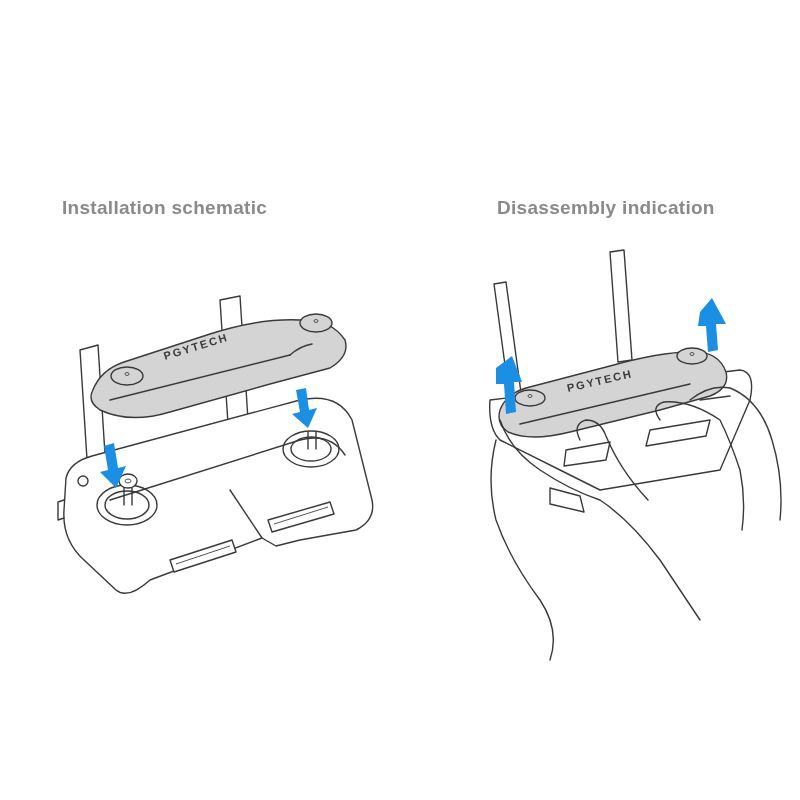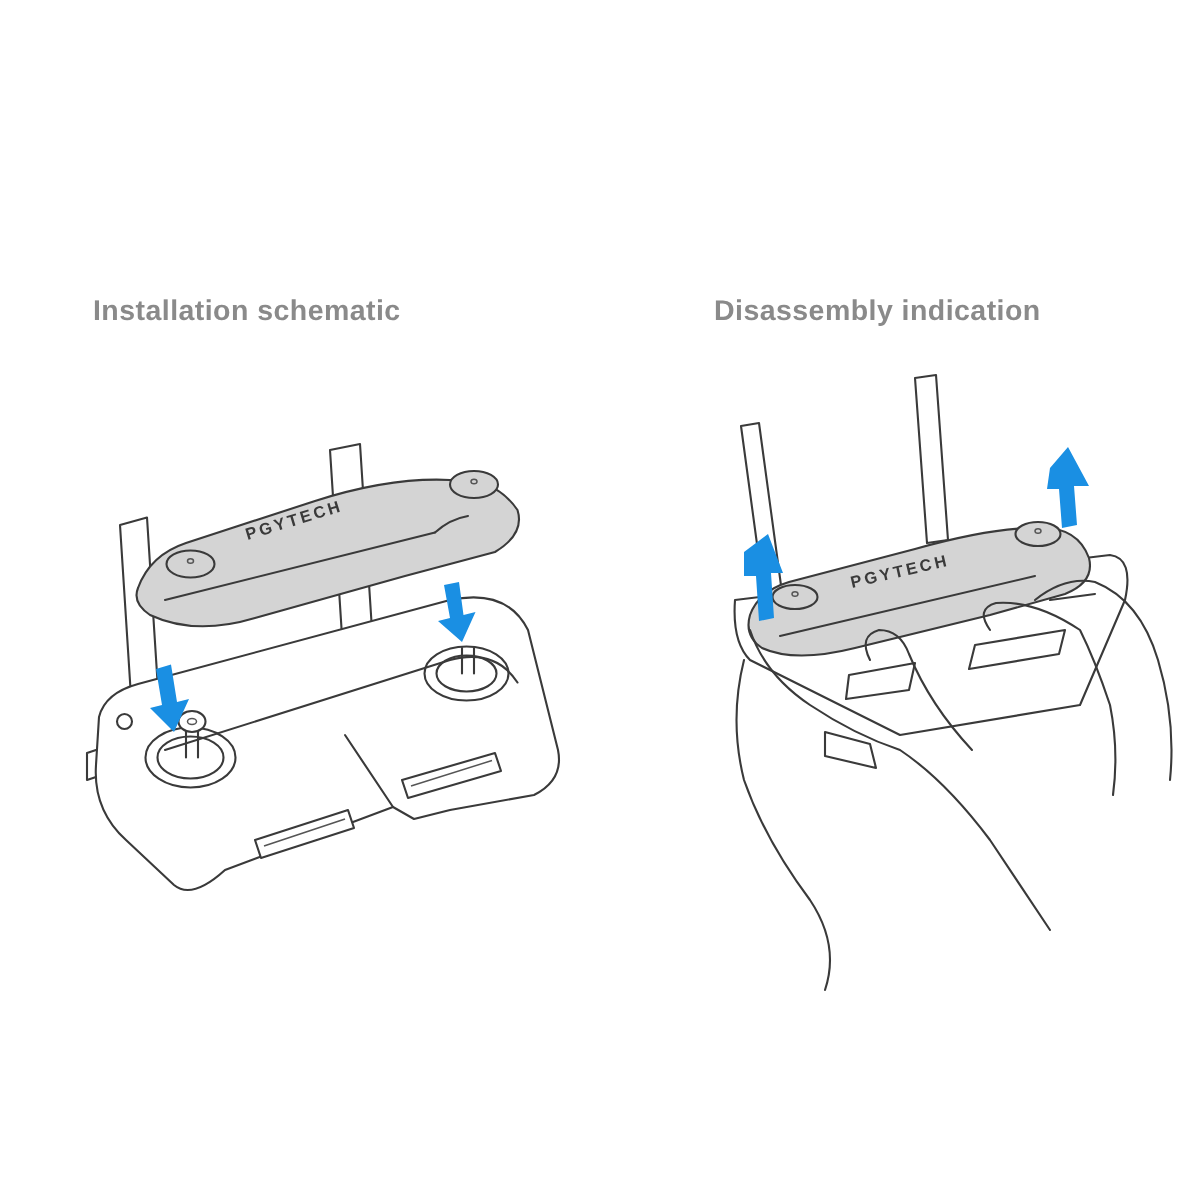--- a/index.html
+++ b/index.html
@@ -5,21 +5,21 @@
   html, body { margin: 0; padding: 0; background: #ffffff; }
   body { width: 800px; height: 800px; position: relative; overflow: hidden; font-family: "Liberation Sans", sans-serif; }
   .panel { position: absolute; top: 0; width: 400px; height: 744px; }
   .panel.left { left: 0; }
   .panel.right { left: 400px; }
   .title {
     position: absolute; top: 197px; font-family: "Liberation Sans", sans-serif;
     font-weight: bold; font-size: 19px; color: #8a8a8a; letter-spacing: 0.3px; white-space: nowrap;
   }
   .panel.left .title { left: 62px; }
-  .panel.right .title { left: 76px; }
+  .panel.right .title { left: 97px; }
   svg { position: absolute; left: 0; top: 0; }
   .stroke { fill: none; stroke: #3a3a3a; stroke-width: 1.4; stroke-linejoin: round; stroke-linecap: round; }
   .thin { fill: none; stroke: #555; stroke-width: 1; }
   .body-fill { fill: #ffffff; stroke: #3a3a3a; stroke-width: 1.4; stroke-linejoin: round; }
   .cover-fill { fill: #d4d4d4; stroke: #3a3a3a; stroke-width: 1.4; stroke-linejoin: round; }
   .arrow { fill: #1a8fe3; }
   .brand { font-family: "Liberation Sans", sans-serif; font-size: 11px; letter-spacing: 2px; fill: #3a3a3a; font-weight: bold; }
 </style>
 </head>
 <body>

